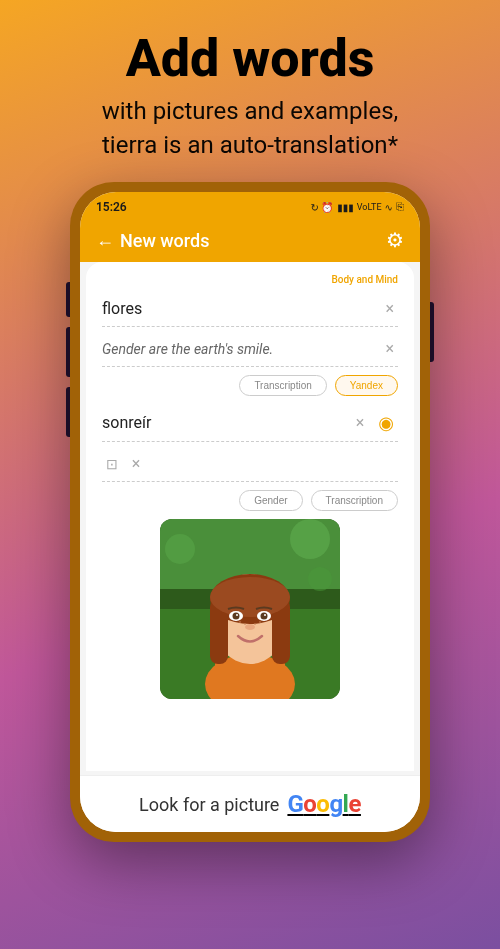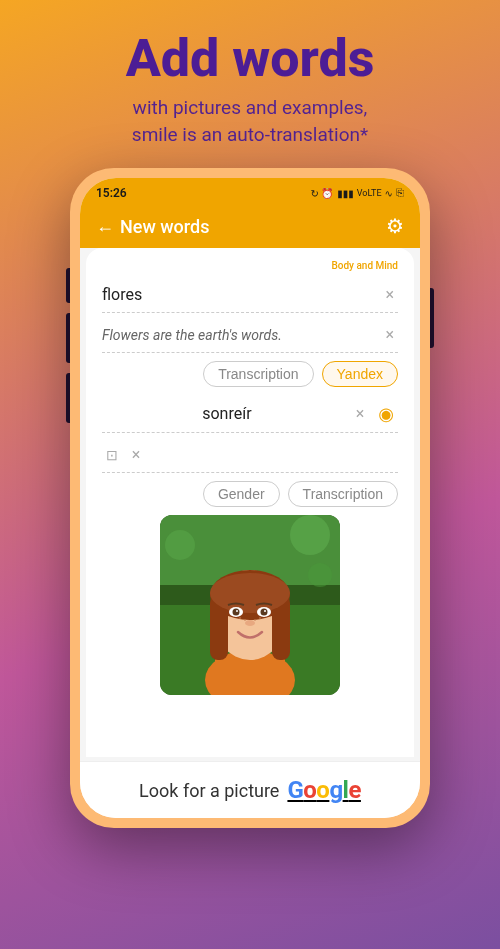--- a/index.html
+++ b/index.html
@@ -12,46 +12,46 @@
       background: linear-gradient(160deg, #f5a623 0%, #c0579a 60%, #7b4fa0 100%);
       display: flex;
       flex-direction: column;
       align-items: center;
       justify-content: flex-start;
     }
 
     .top-text {
       text-align: center;
       padding: 30px 20px 10px;
-      color: #4c1d95;
+      color: #000000;
     }
 
     .top-text h1 {
       font-size: 52px;
       font-weight: 800;
       line-height: 1.1;
       margin-bottom: 8px;
     }
 
     .top-text p {
-      font-size: 19px;
+      font-size: 24px;
       font-weight: 400;
       line-height: 1.4;
       opacity: 0.95;
     }
 
     .phone-wrapper {
       position: relative;
       margin-top: 10px;
     }
 
     .phone-outer {
       width: 360px;
       height: 660px;
-      background: #fdba74;
+      background: #a16207;
       border-radius: 44px;
       padding: 10px;
       box-shadow: 0 20px 60px rgba(0,0,0,0.4);
       position: relative;
     }
 
     .phone-inner {
       width: 100%;
       height: 100%;
       background: #f5f5f5;
@@ -153,40 +153,39 @@
       display: flex;
       justify-content: flex-end;
       gap: 8px;
       margin: 8px 0;
     }
 
     .pill-btn {
       border: 1.5px solid #ccc;
       border-radius: 20px;
       padding: 4px 14px;
-      font-size: 14px;
+      font-size: 10px;
       color: #888;
       background: white;
       cursor: pointer;
     }
 
     .pill-btn.yandex {
       background: #fff8ee;
       border-color: #f0a500;
       color: #f0a500;
       font-weight: 500;
     }
 
     .translation-row {
       display: flex;
       align-items: center;
       border-bottom: 1.5px dashed #ccc;
       padding: 6px 0;
       margin-bottom: 4px;
-      text-align: center;
     }
 
     .translation-text {
       flex: 1;
       font-size: 16px;
       color: #222;
     }
 
     .translation-icons {
       display: flex;
@@ -297,21 +296,21 @@
       border-radius: 3px 0 0 3px;
     }
   </style>
 </head>
 <body>
 
 <div class="top-text">
   <h1>Add words</h1>
   <p>
     <span>with pictures and examples,</span><br>
-    <span>smile is an auto-translation*</span>
+    <span>tierra is an auto-translation*</span>
   </p>
 </div>
 
 <div class="phone-wrapper">
   <div class="phone-outer">
     <div class="phone-side-btn-right"></div>
     <div class="phone-side-btn-left1"></div>
     <div class="phone-side-btn-left2"></div>
     <div class="phone-side-btn-left3"></div>
 
@@ -340,21 +339,21 @@
       <div class="content-area">
 
         <div class="category-label">Body and Mind</div>
 
         <div class="word-input-row">
           <span class="word-input-text">flores</span>
           <span class="icon-btn">×</span>
         </div>
 
         <div class="word-input-row">
-          <span class="word-input-text italic">Flowers are the earth's words.</span>
+          <span class="word-input-text italic">Gender are the earth's smile.</span>
           <span class="icon-btn">×</span>
         </div>
 
         <div class="buttons-row">
           <button class="pill-btn">Transcription</button>
           <button class="pill-btn yandex">Yandex</button>
         </div>
 
         <div class="translation-row">
           <span class="translation-text">sonreír</span>

